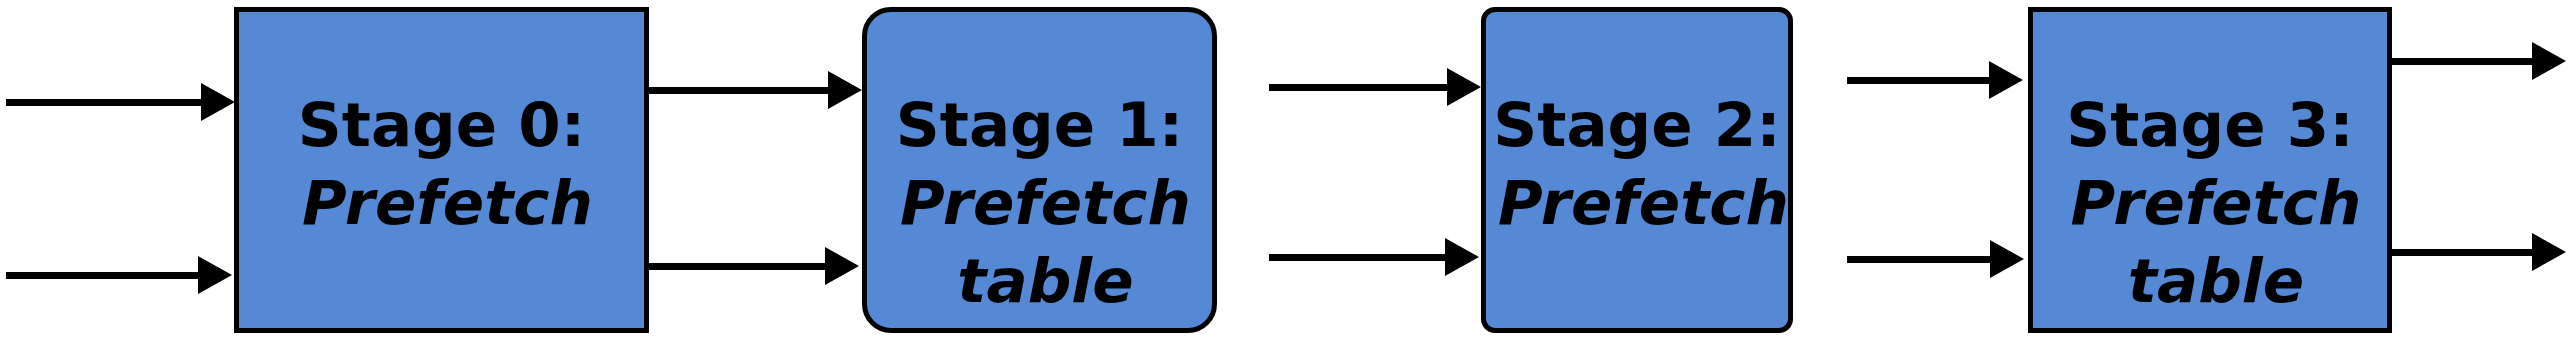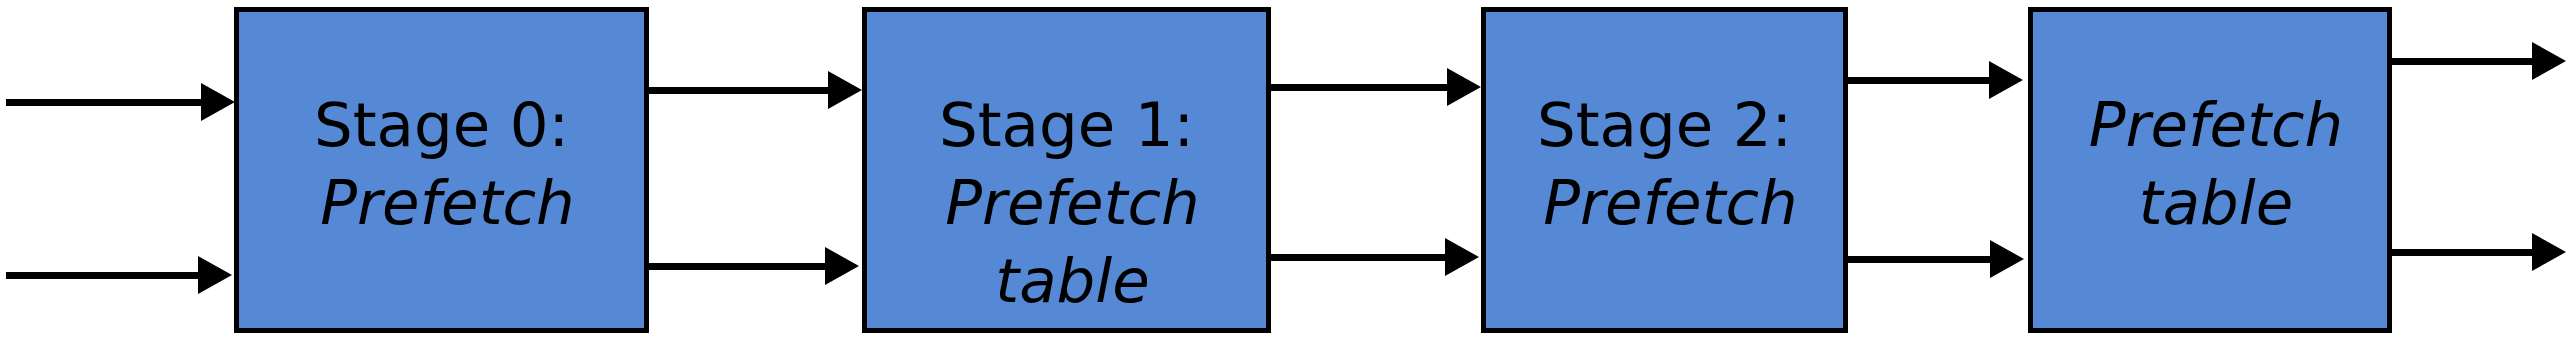--- a/index.html
+++ b/index.html
@@ -26,26 +26,27 @@
     border: 5px solid var(--box-border, #000000);
   }
   .stage-box .stage-text {
     width: 100%;
     padding-top: 74px;
     text-align: center;
     color: #000000;
     font-size: 61px;
     line-height: 78px;
     white-space: nowrap;
+    font-weight: bold;
   }
   .stage-sub { font-style: italic; padding-left: 12px; }
 
   .stage-box.s0 { left: 234px;  width: 415px; }
-  .stage-box.s1 { left: 862px; width: 409px; }
-  .stage-box.s2 { left: 1481px; width: 367px; }
+  .stage-box.s1 { left: 862px; width: 355px; border-radius: 29px; }
+  .stage-box.s2 { left: 1481px; width: 312px; border-radius: 14px; }
   .stage-box.s3 { left: 2028px; width: 364px; }
 
   
   .arrow { position: absolute; height: 38px; }
   .arrow .shaft {
     position: absolute;
     left: 0;
     top: 15.5px;
     height: 7.8px;
     background: var(--arrow, #000000);
@@ -131,20 +132,21 @@
     <div class="shaft"></div>
     <div class="head"></div>
   </div>
   <div class="arrow a-gap2-bottom">
     <div class="shaft"></div>
     <div class="head"></div>
   </div>
 
   <div class="stage-box s3">
     <div class="stage-text">
+      <div class="stage-title">Stage 3:</div>
       <div class="stage-sub">Prefetch</div>
       <div class="stage-sub">table</div>
     </div>
   </div>
 
   <div class="arrow a-exit-top">
     <div class="shaft"></div>
     <div class="head"></div>
   </div>
   <div class="arrow a-exit-bottom">

